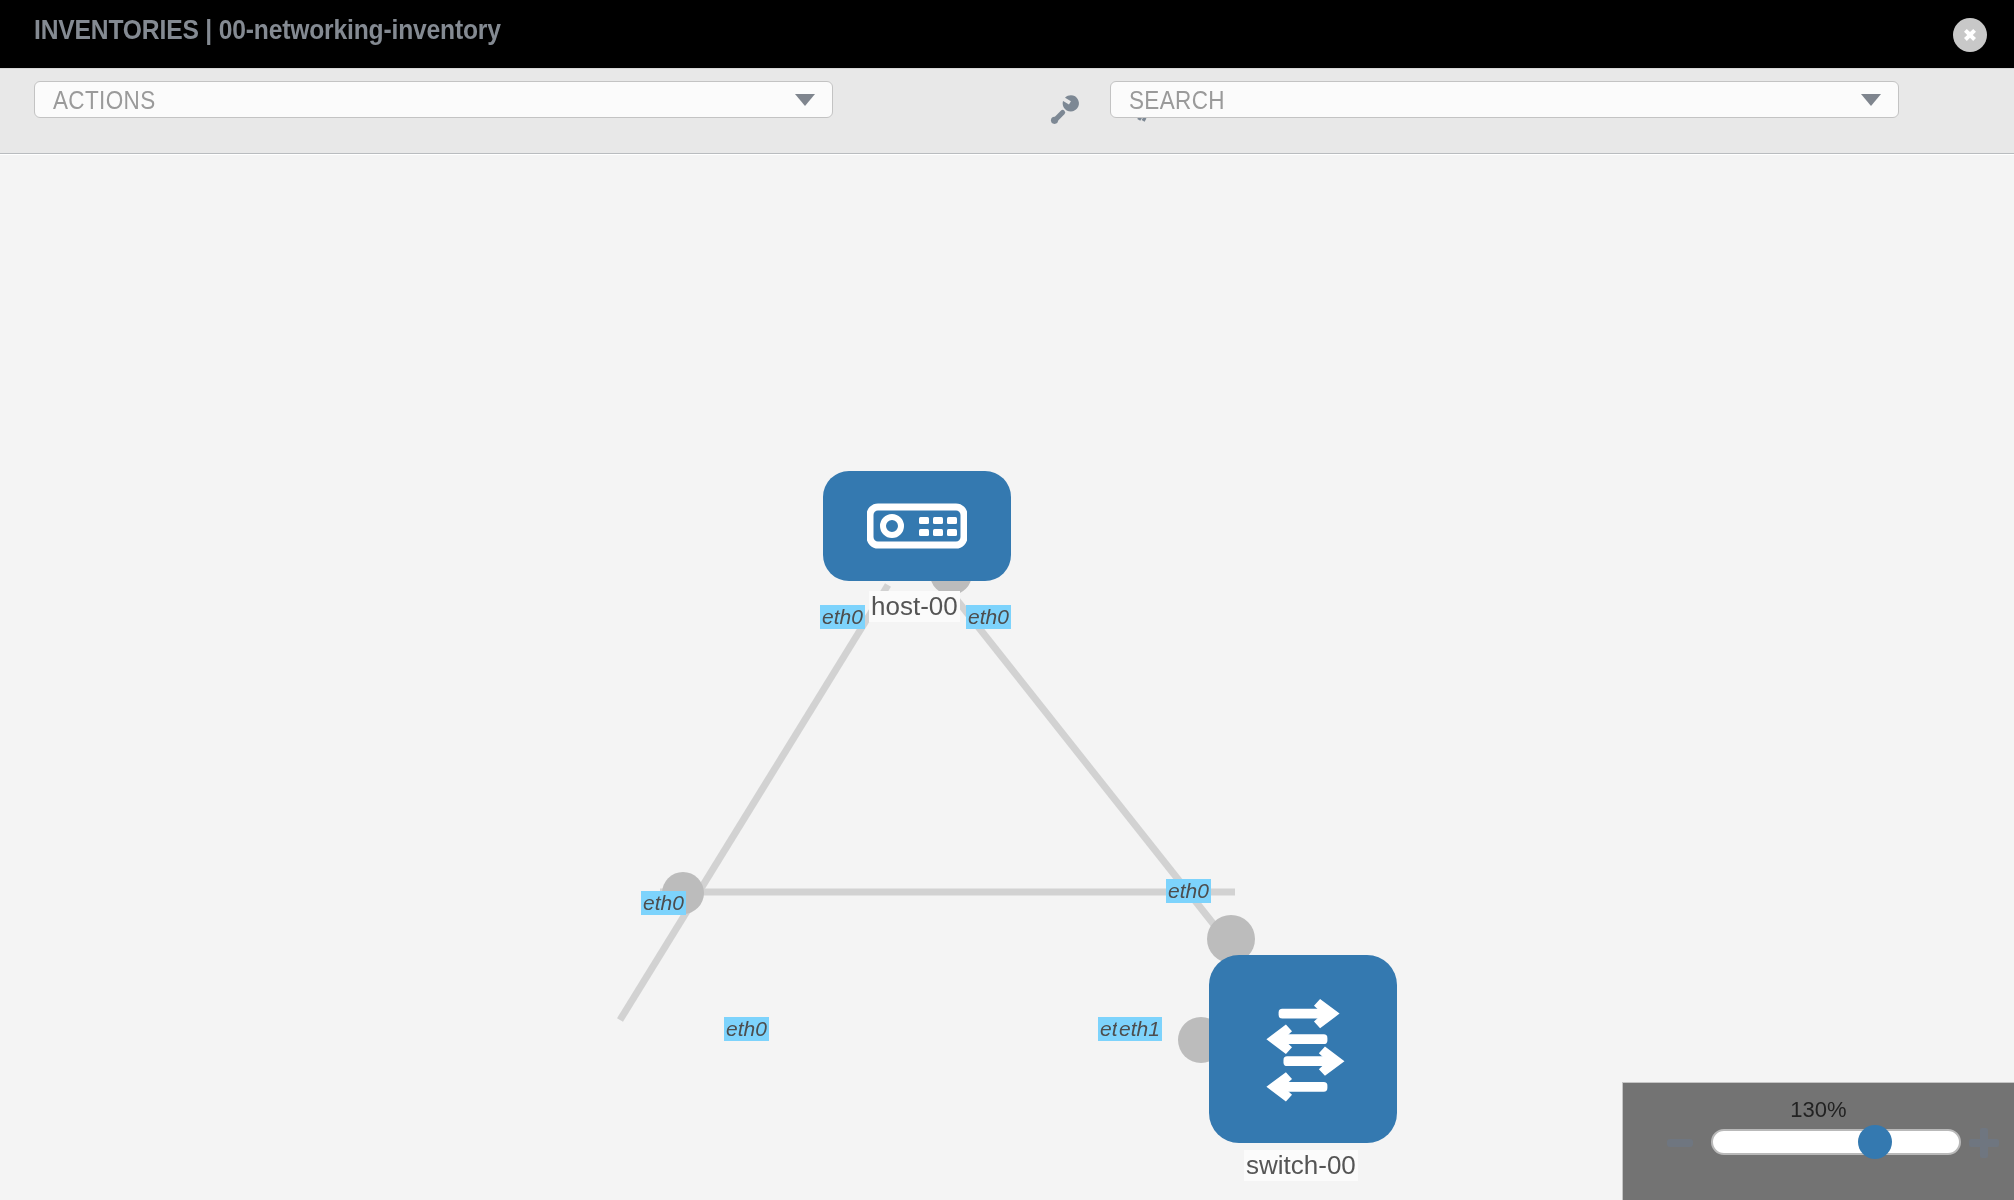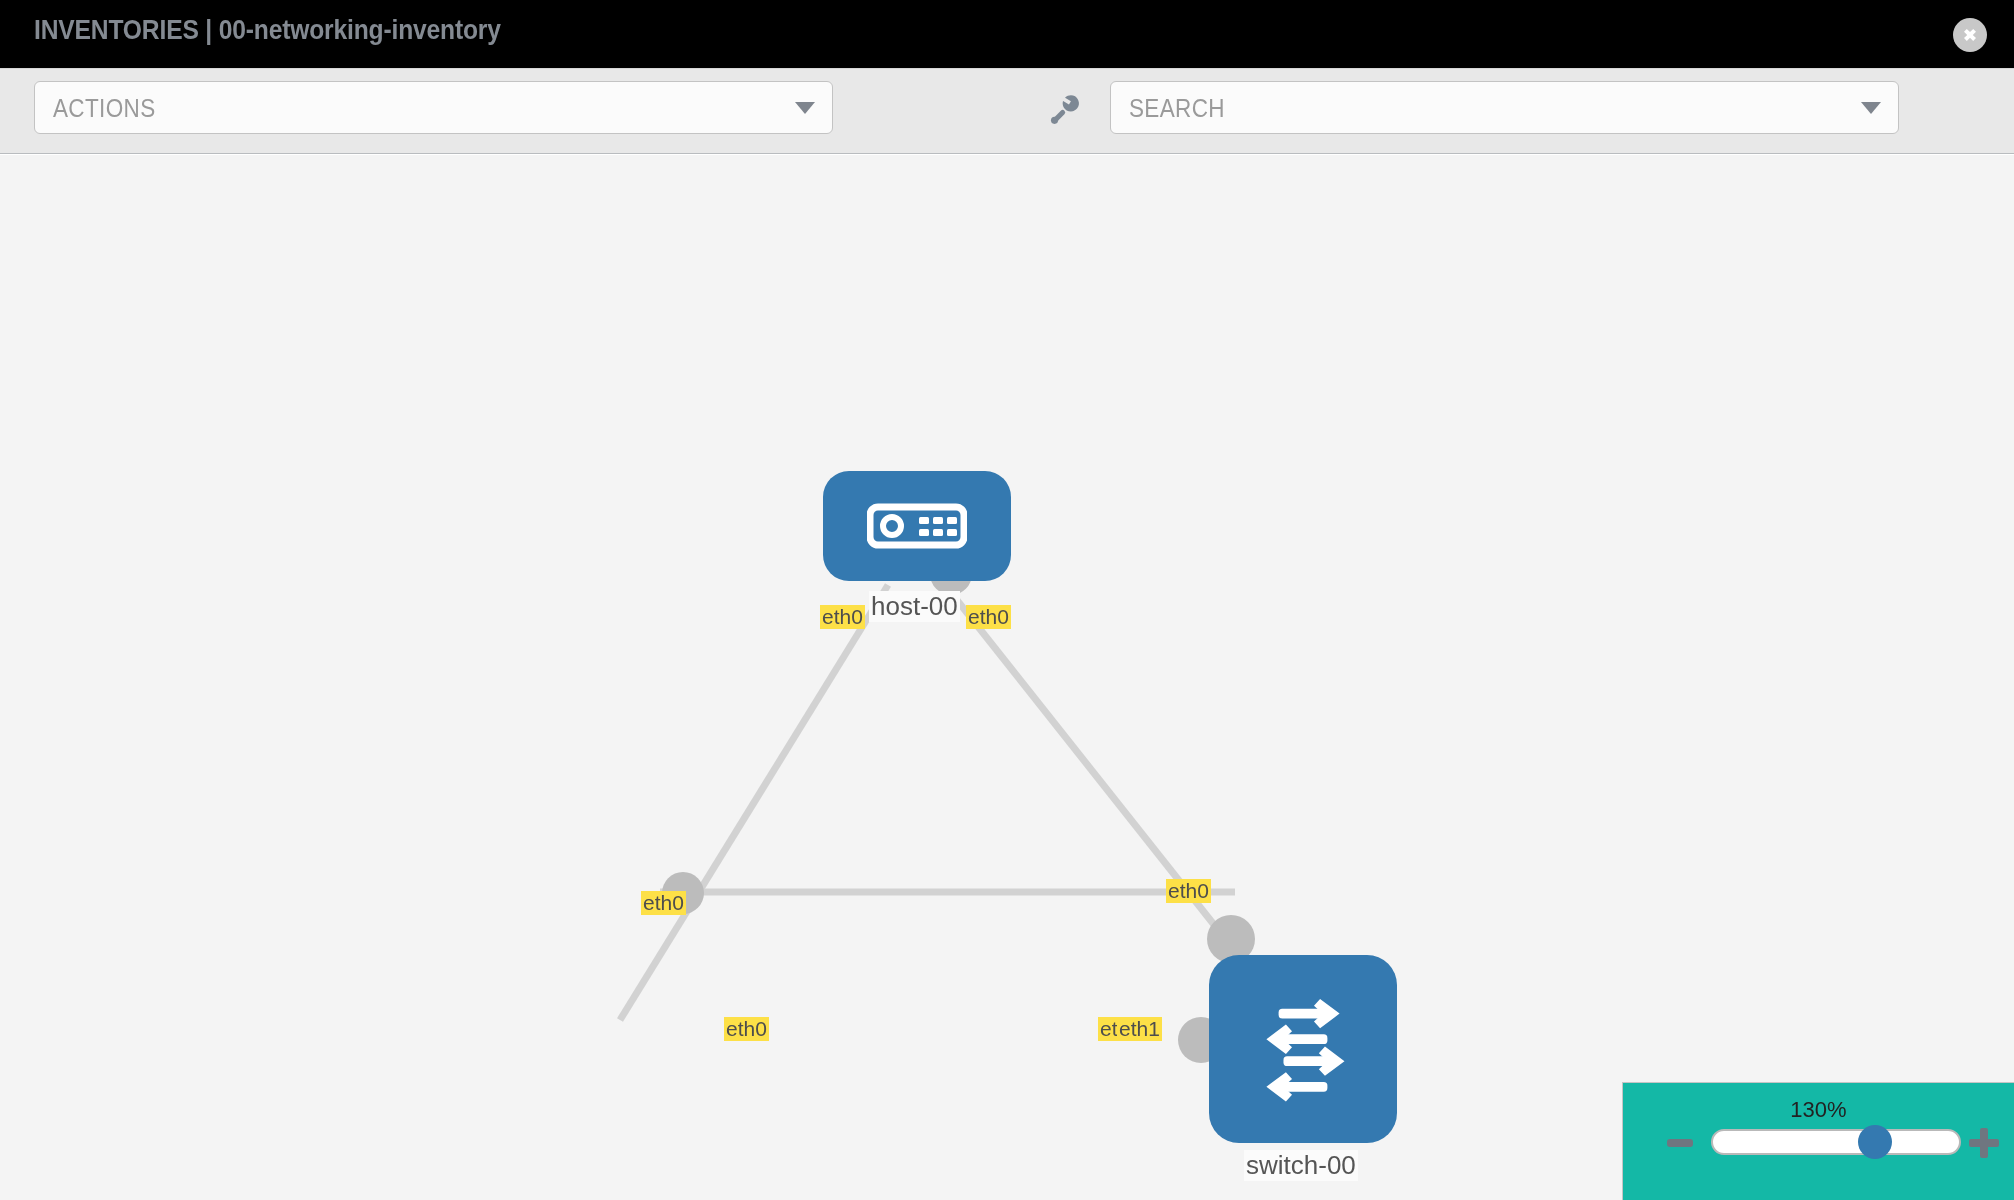--- a/index.html
+++ b/index.html
@@ -38,21 +38,21 @@
   .toolbar {
     position: absolute; left: 0; top: 69px; width: 2014px; height: 85px;
     background: #e8e8e8;
     border-bottom: 1px solid #b9bcbf;
   }
   .select-box {
     position: absolute;
     background: #fbfbfb;
     border: 1px solid #c3c3c3;
     border-radius: 6px;
-    height: 53px;
+    height: 37px;
     cursor: pointer;
   }
   .select-box.actions { left: 34px; top: 81px; width: 799px; }
   .select-box.search  { left: 1110px; top: 81px; width: 789px; }
   .select-label {
     position: absolute; left: 18px; top: 50%;
     transform: translateY(-50%) scaleX(0.9);
     transform-origin: left center;
     font-size: 25px; color: #9a9a9a;
     font-family: "Liberation Sans Narrow", "Liberation Sans", sans-serif;
@@ -98,37 +98,38 @@
     color: #555555;
     background: #fbfbfb;
     white-space: nowrap;
     padding: 0 2px;
     pointer-events: none;
   }
   .edge-label {
     position: absolute;
     font-size: 21px;
     color: #4d4d4d;
-    background: #fde047;
+    background: #7dd3fc;
     white-space: nowrap;
     padding: 0 2px;
     pointer-events: none;
+    font-style: italic;
   }
   .port {
     position: absolute;
     background: #bcbcbc;
     border-radius: 50%;
     pointer-events: none;
   }
 
   
   .zoom-panel {
     position: absolute; left: 1622px; top: 1082px;
     width: 392px; height: 118px;
-    background: #14b8a6;
+    background: #737373;
     border: 1px solid #c5c5c5;
     border-right: none; border-bottom: none;
   }
   .zoom-value {
     position: absolute; left: 0; right: 0; top: 14px;
     text-align: center;
     font-size: 22px; color: #222222;
   }
   .zoom-minus, .zoom-plus {
     position: absolute; top: 56px;

